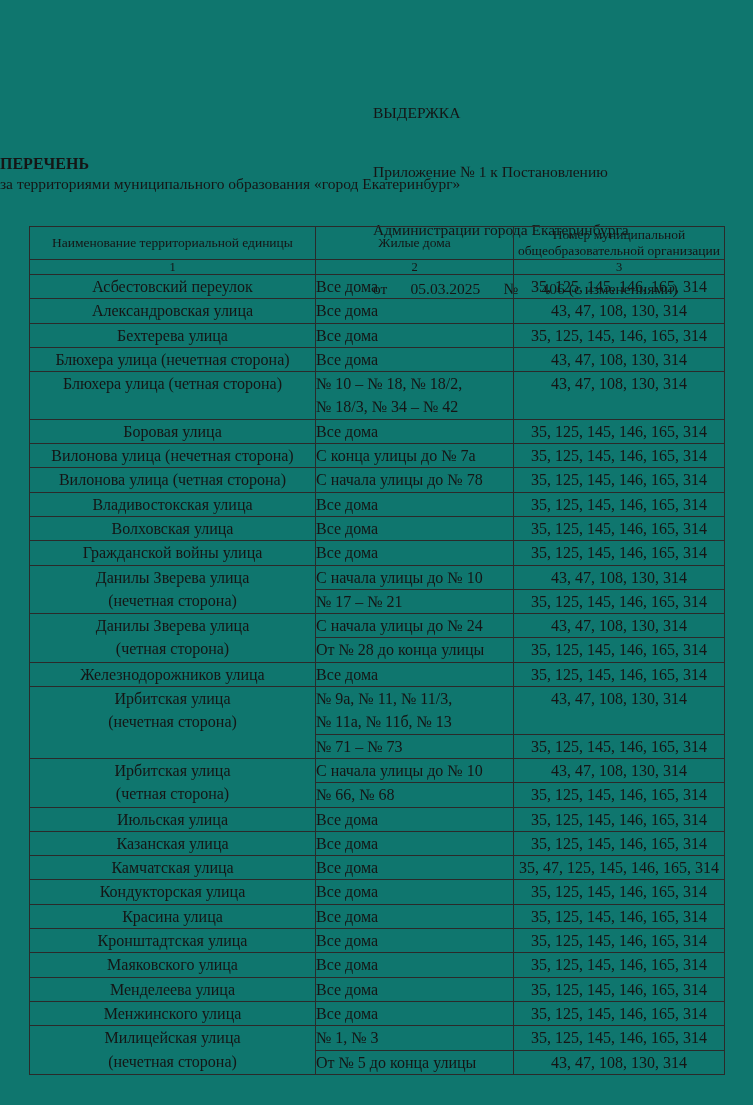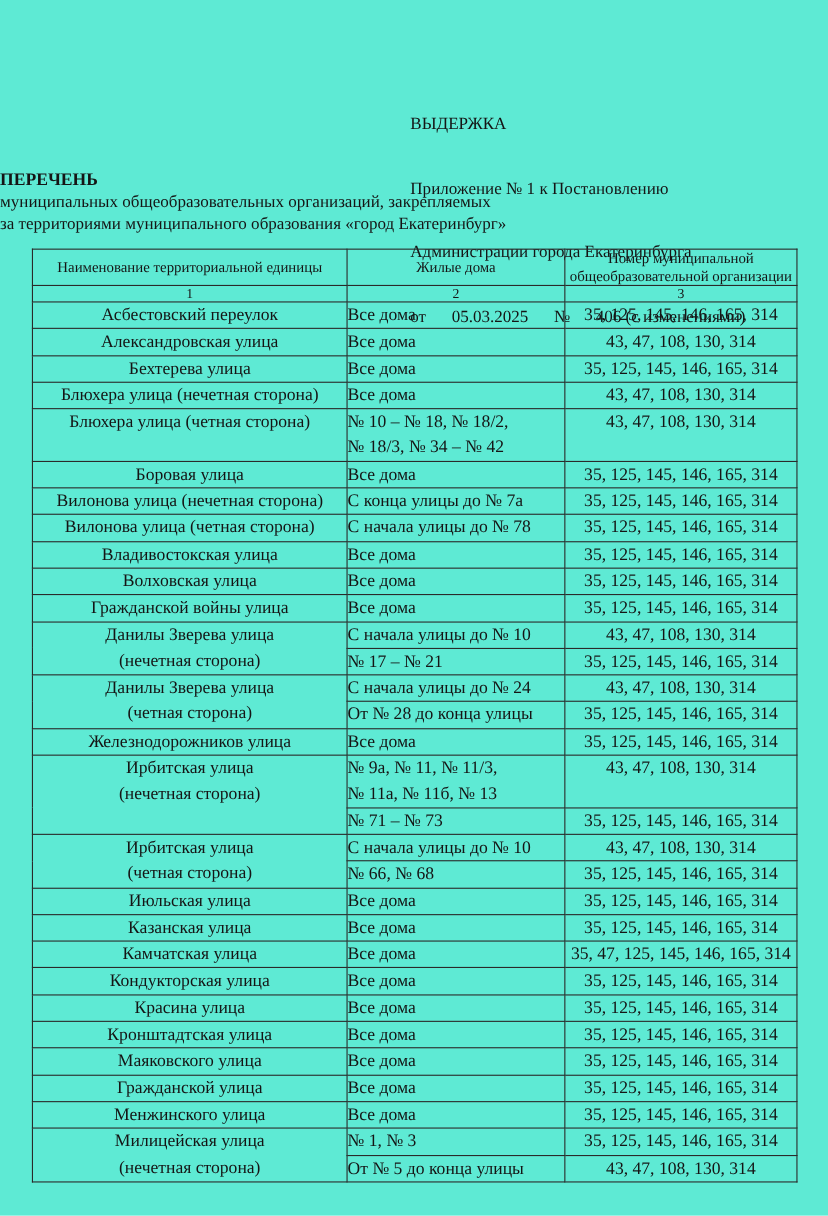--- a/index.html
+++ b/index.html
@@ -3,21 +3,21 @@
 <meta charset="utf-8">
 <style>
   html,body { margin:0; padding:0; background:#ffffff; }
   body {
     width:753px; height:1105px;
     font-family:"Liberation Serif", serif;
     color:#151515;
     position:relative;
     overflow:hidden;
   }
-  .page { position:relative; width:753px; height:1105px; background:#5eead4; }
+  .page { position:relative; width:753px; height:1105px; background:#0f766e; }
 
   .doc-header {
     position:absolute; left:373px; top:64px;
     font-size:15.5px; line-height:19.5px;
     white-space:pre-wrap;
   }
   .doc-header div { white-space:pre-wrap; }
 
   .doc-title {
     position:absolute; top:154px; left:0; width:753px;
@@ -58,21 +58,20 @@
 
   <div class="doc-header">
     <div>ВЫДЕРЖКА</div>
     <div>Приложение № 1 к Постановлению</div>
     <div>Администрации города Екатеринбурга</div>
     <div>от      05.03.2025      №      406 (с изменениями)</div>
   </div>
 
   <div class="doc-title">
     <div class="t1">ПЕРЕЧЕНЬ</div>
-    <div>муниципальных общеобразовательных организаций, закрепляемых</div>
     <div>за территориями муниципального образования «город Екатеринбург»</div>
   </div>
 
   <table class="list">
     <colgroup>
       <col style="width:286px">
       <col style="width:198px">
       <col style="width:211px">
     </colgroup>
     <thead>
@@ -219,21 +218,21 @@
           <td class="c1">Кронштадтская улица</td>
           <td class="c2">Все дома</td>
           <td class="c3">35, 125, 145, 146, 165, 314</td>
         </tr>
         <tr>
           <td class="c1">Маяковского улица</td>
           <td class="c2">Все дома</td>
           <td class="c3">35, 125, 145, 146, 165, 314</td>
         </tr>
         <tr>
-          <td class="c1">Гражданской улица</td>
+          <td class="c1">Менделеева улица</td>
           <td class="c2">Все дома</td>
           <td class="c3">35, 125, 145, 146, 165, 314</td>
         </tr>
         <tr>
           <td class="c1">Менжинского улица</td>
           <td class="c2">Все дома</td>
           <td class="c3">35, 125, 145, 146, 165, 314</td>
         </tr>
         <tr>
           <td class="c1" rowspan="2">Милицейская улица

